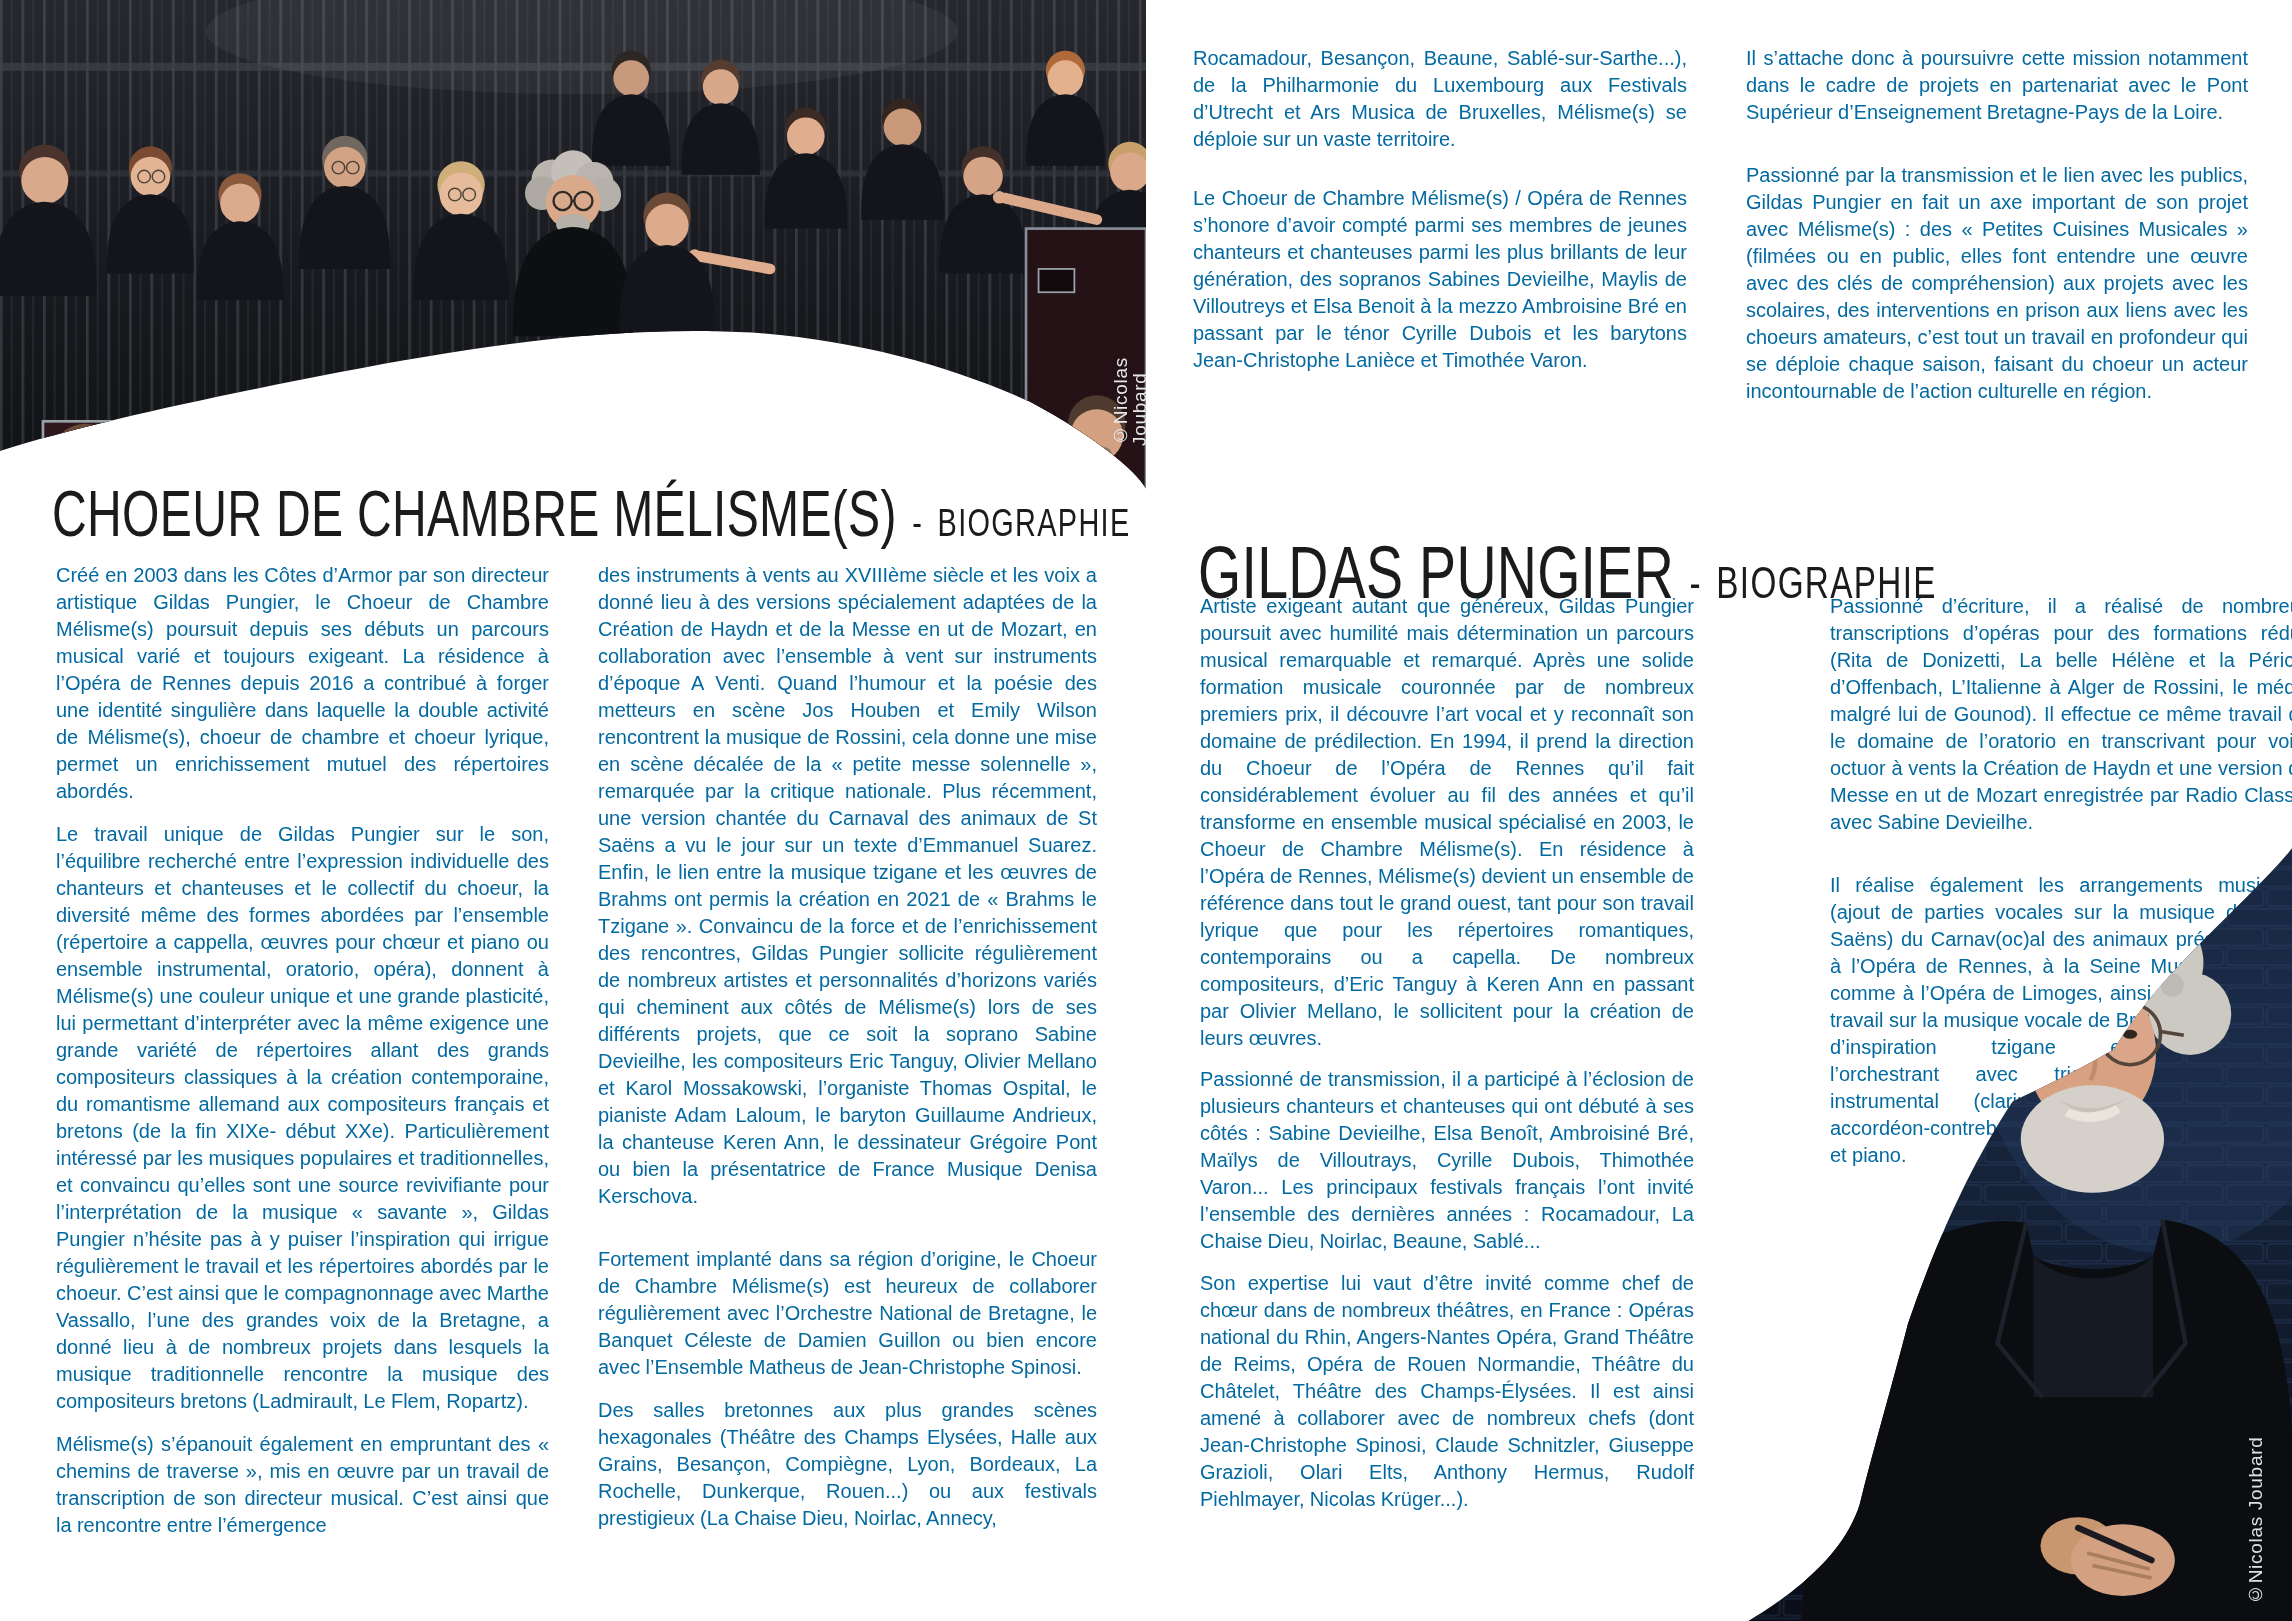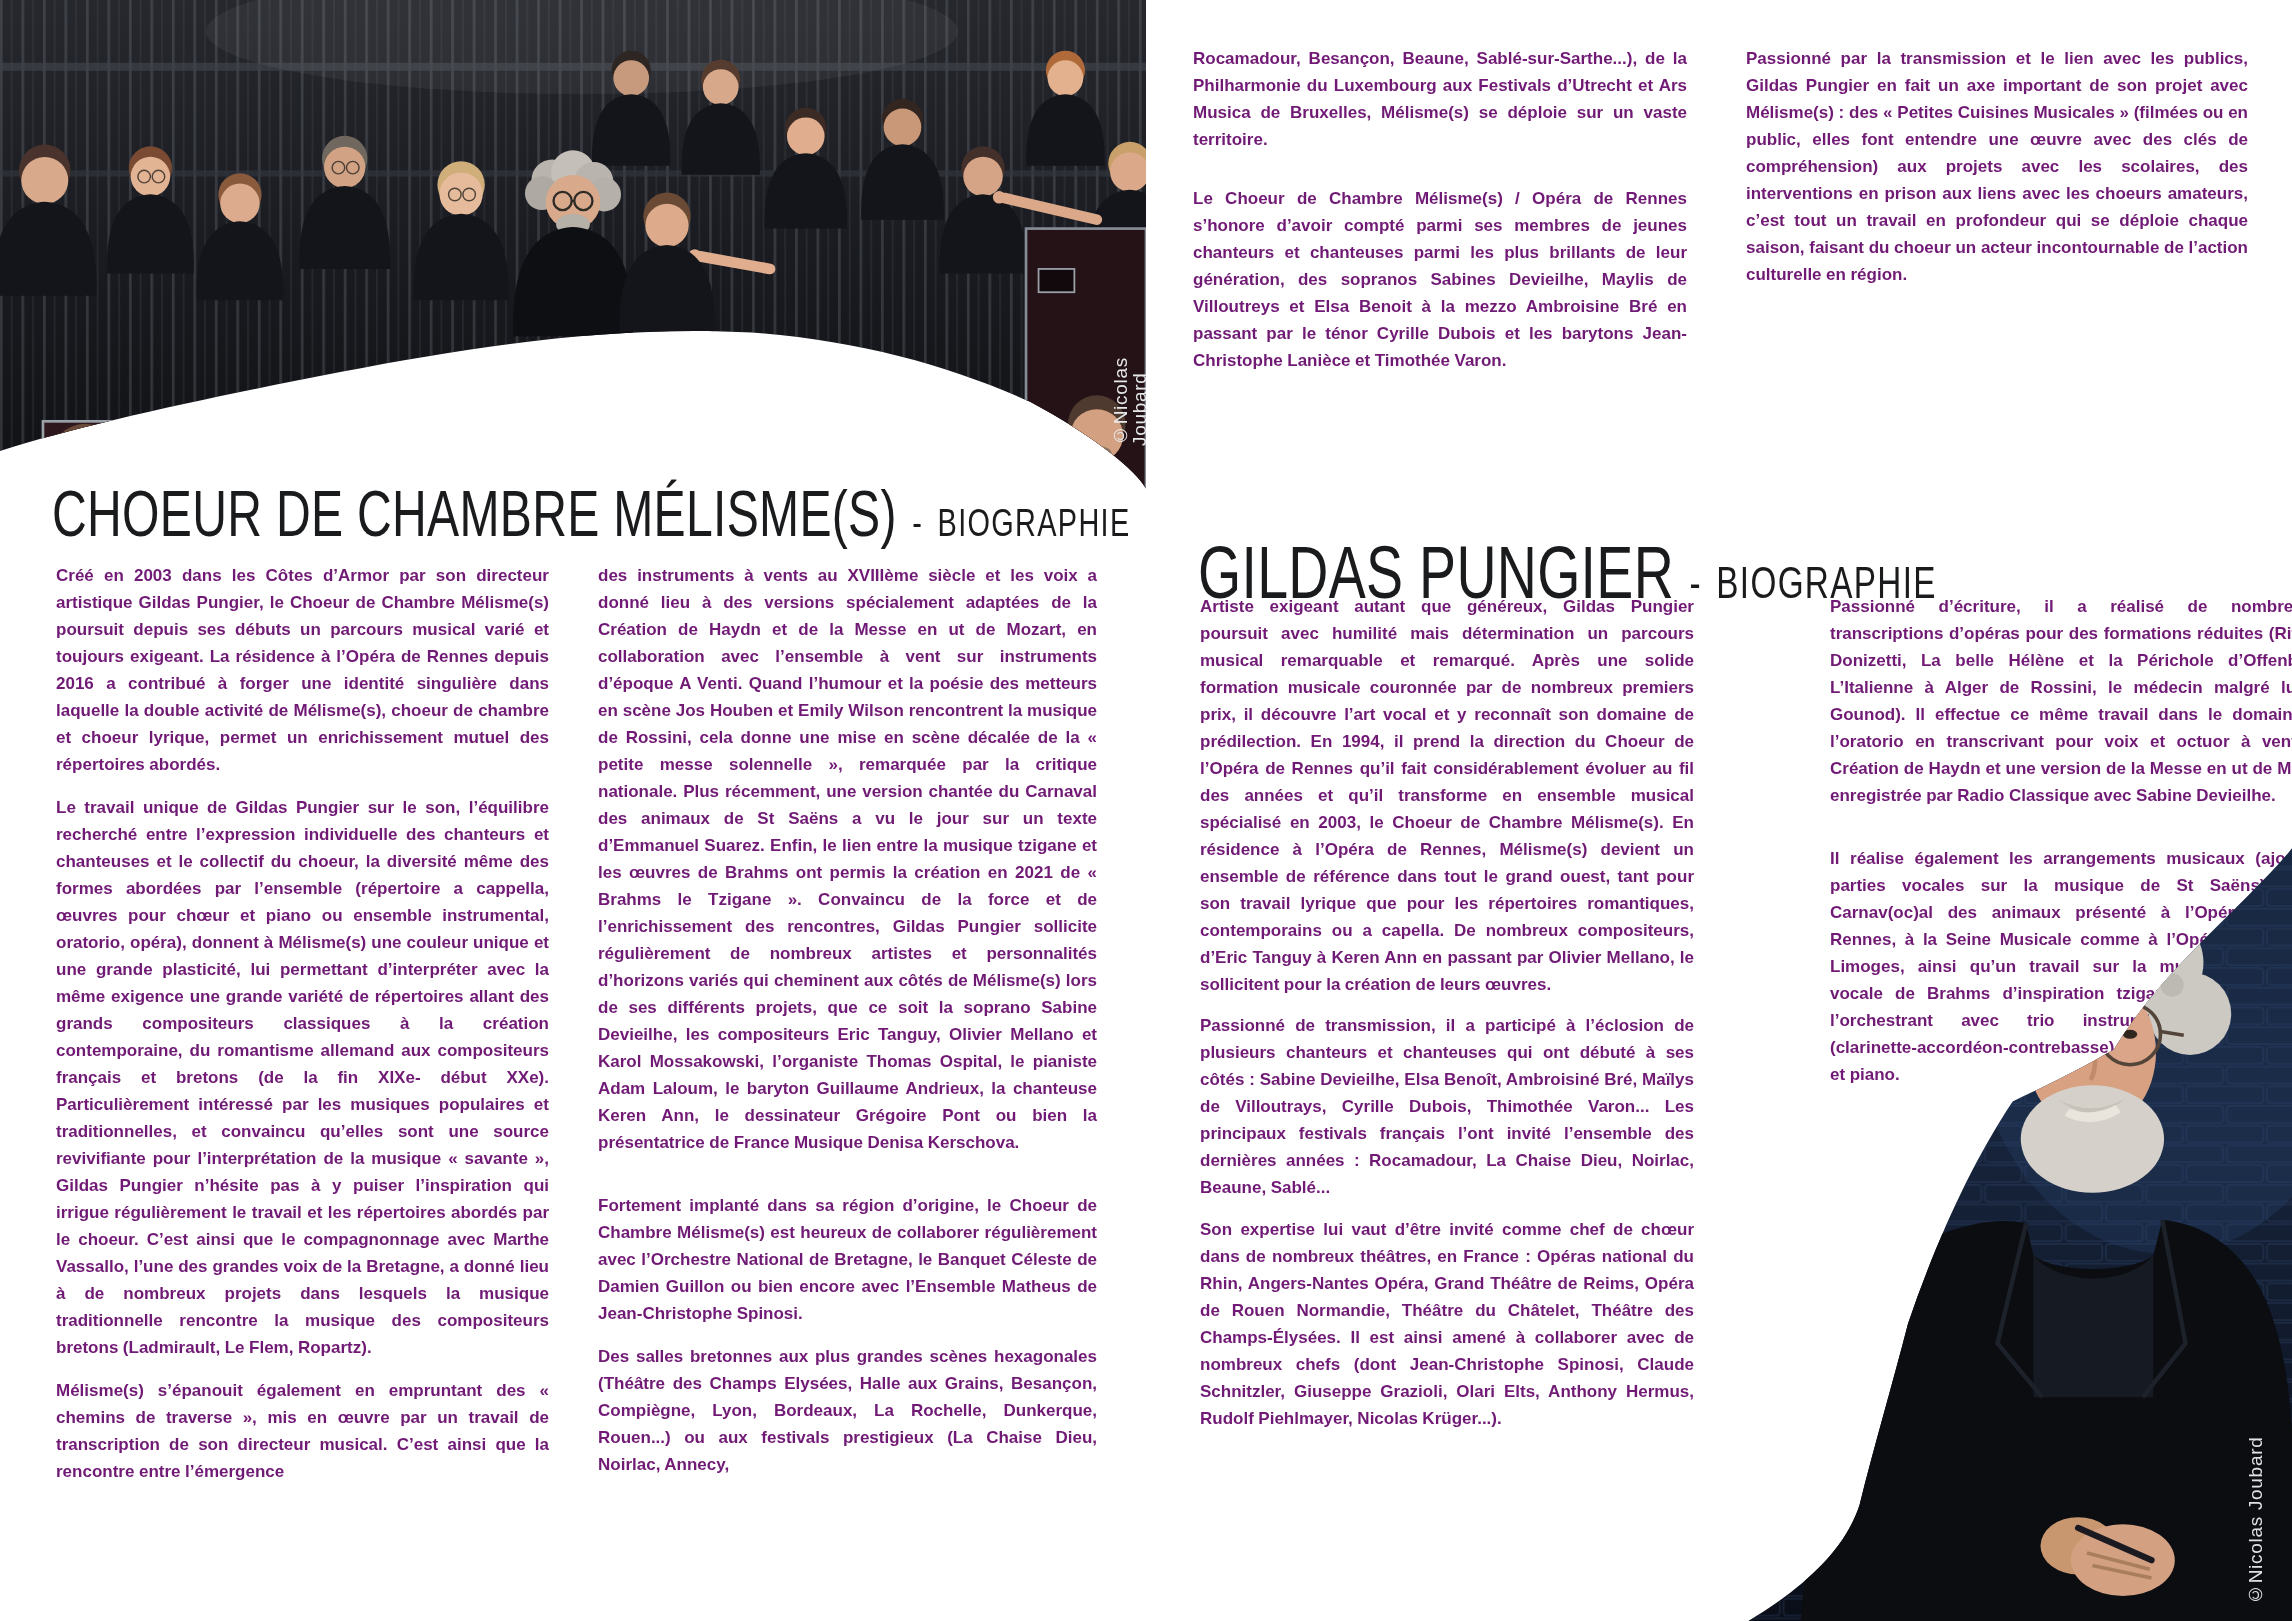--- a/index.html
+++ b/index.html
@@ -1,20 +1,20 @@
 <!DOCTYPE html>
 <html lang="fr" style="font-size:14.3px"><head>
 <meta charset="utf-8">
 <style>
   html,body{margin:0;padding:0;background:#ffffff;}
   .page{position:relative;width:2293px;height:1622px;background:#ffffff;overflow:hidden;
         font-family:"Liberation Sans",sans-serif;}
   
-  .col{position:absolute;color:#701a75;font-size:17px;line-height:27px;text-align:justify;
-       hyphens:auto;-webkit-hyphens:auto;word-spacing:-0.2px;font-weight:bold;}
+  .col{position:absolute;color:#0369a1;font-size:20px;line-height:27px;text-align:justify;
+       hyphens:auto;-webkit-hyphens:auto;word-spacing:-0.2px;}
   .col p{margin:0;}
   .m16{margin-bottom:14.3px !important;}
   .m18{margin-bottom:16px !important;}
   .m36{margin-bottom:32px !important;}
   .m40{margin-bottom:36px !important;}
   .colA{left:56px;top:562px;width:493px;}
   .colB{left:598px;top:562px;width:499px;}
   .colCtop{left:1193px;top:45px;width:494px;}
   .colDtop{left:1746px;top:45px;width:502px;}
   .colCmain{left:1200px;top:593px;width:494px;}
@@ -183,20 +183,21 @@
     <p class="m40">des instruments à vents au XVIIIème siècle et les voix a donné lieu à des versions spécialement adaptées de la Création de Haydn et de la Messe en ut de Mozart, en collaboration avec l’ensemble à vent sur instruments d’époque A Venti. Quand l’humour et la poésie des metteurs en scène Jos Houben et Emily Wilson rencontrent la musique de Rossini, cela donne une mise en scène décalée de la « petite messe solennelle », remarquée par la critique nationale. Plus récemment, une version chantée du Carnaval des animaux de St Saëns a vu le jour sur un texte d’Emmanuel Suarez. Enfin, le lien entre la musique tzigane et les œuvres de Brahms ont permis la création en 2021 de « Brahms le Tzigane ». Convaincu de la force et de l’enrichissement des rencontres, Gildas Pungier sollicite régulièrement de nombreux artistes et personnalités d’horizons variés qui cheminent aux côtés de Mélisme(s) lors de ses différents projets, que ce soit la soprano Sabine Devieilhe, les compositeurs Eric Tanguy, Olivier Mellano et Karol Mossakowski, l’organiste Thomas Ospital, le pianiste Adam Laloum, le baryton Guillaume Andrieux, la chanteuse Keren Ann, le dessinateur Grégoire Pont ou bien la présentatrice de France Musique Denisa Kerschova.</p>
     <p class="m18">Fortement implanté dans sa région d’origine, le Choeur de Chambre Mélisme(s) est heureux de collaborer régulièrement avec l’Orchestre National de Bretagne, le Banquet Céleste de Damien Guillon ou bien encore avec l’Ensemble Matheus de Jean-Christophe Spinosi.</p>
     <p>Des salles bretonnes aux plus grandes scènes hexagonales (Théâtre des Champs Elysées, Halle aux Grains, Besançon, Compiègne, Lyon, Bordeaux, La Rochelle, Dunkerque, Rouen...) ou aux festivals prestigieux (La Chaise Dieu, Noirlac, Annecy,</p>
   </div>
 
   <div class="col colCtop">
     <p class="m36">Rocamadour, Besançon, Beaune, Sablé-sur-Sarthe...), de la Philharmonie du Luxembourg aux Festivals d’Utrecht et Ars Musica de Bruxelles, Mélisme(s) se déploie sur un vaste territoire.</p>
     <p>Le Choeur de Chambre Mélisme(s) / Opéra de Rennes s’honore d’avoir compté parmi ses membres de jeunes chanteurs et chanteuses parmi les plus brillants de leur génération, des sopranos Sabines Devieilhe, Maylis de Villoutreys et Elsa Benoit à la mezzo Ambroisine Bré en passant par le ténor Cyrille Dubois et les barytons Jean-Christophe Lanièce et Timothée Varon.</p>
   </div>
   <div class="col colDtop">
+    <p class="m40">Il s’attache donc à poursuivre cette mission notamment dans le cadre de projets en partenariat avec le Pont Supérieur d’Enseignement Bretagne-Pays de la Loire.</p>
     <p>Passionné par la transmission et le lien avec les publics, Gildas Pungier en fait un axe important de son projet avec Mélisme(s) : des « Petites Cuisines Musicales » (filmées ou en public, elles font entendre une œuvre avec des clés de compréhension) aux projets avec les scolaires, des interventions en prison aux liens avec les choeurs amateurs, c’est tout un travail en profondeur qui se déploie chaque saison, faisant du choeur un acteur incontournable de l’action culturelle en région.</p>
   </div>
 
   <h1 class="title title2">
     <span class="t-main">GILDAS PUNGIER</span>
     <span class="t-sep">-</span>
     <span class="t-small">BIOGRAPHIE</span>
   </h1>
 
   <div class="col colCmain">

